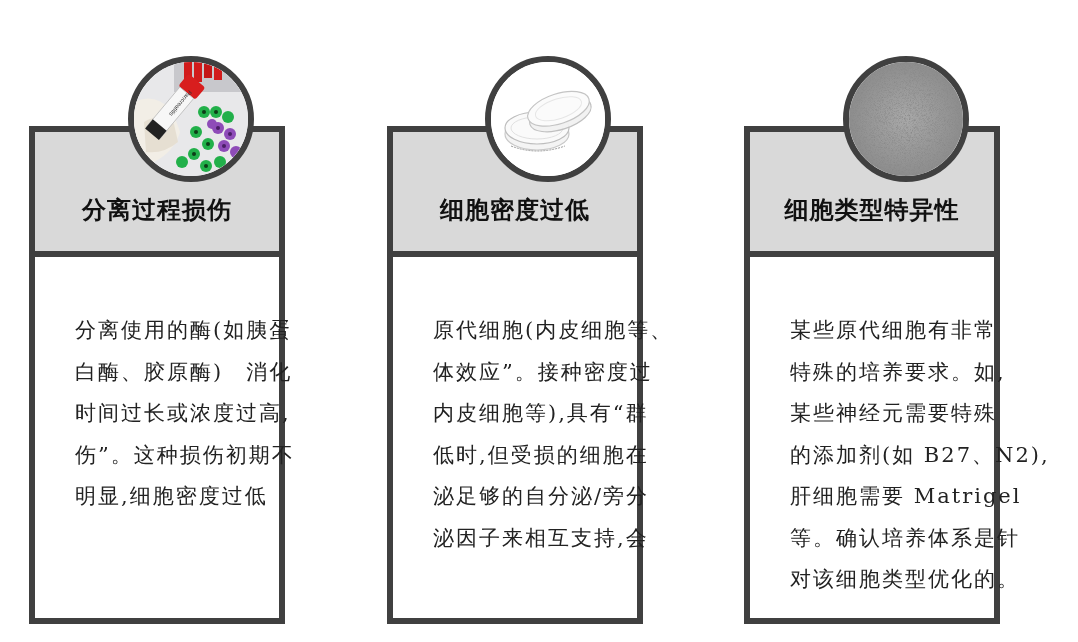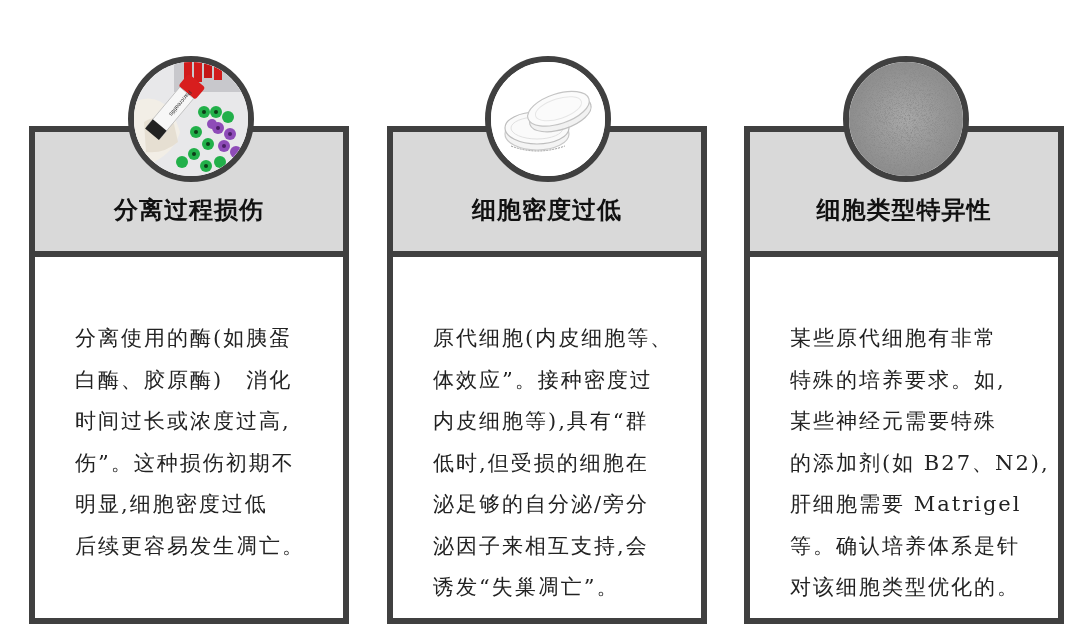--- a/index.html
+++ b/index.html
@@ -1,45 +1,44 @@
 <!DOCTYPE html>
 <html><head>
 <meta charset="utf-8">
 <style>
   html, body { margin:0; padding:0; background:#ffffff; }
   body { width:1078px; height:642px; position:relative; overflow:hidden;
          font-family: "DejaVu Serif", "Liberation Serif", serif; }
-  .card { position:absolute; top:126px; width:320px; height:498px; box-sizing:border-box;
+  .card { position:absolute; top:126px; width:256px; height:498px; box-sizing:border-box;
           border:6px solid #404040; background:#ffffff; }
   .card-header { position:absolute; left:0; top:0; right:0; height:119px; background:#d9d9d9;
                  border-bottom:6px solid #404040; box-sizing:content-box; }
   .card-title { position:absolute; left:0; right:0; top:62px; text-align:center;
                 font-family: "DejaVu Sans", "Liberation Sans", sans-serif; font-weight:bold;
                 font-size:24px; color:#111; letter-spacing:1px; }
   .card-body { position:absolute; left:40px; right:30px; top:178px;
                font-size:21px; line-height:41.5px; color:#222; letter-spacing:2px;
-               text-align:justify;margin-top:8px; }
+               text-align:justify; }
   .card-body .ln { display:block; white-space:nowrap; }
   .badge { position:absolute; width:114px; height:114px; border-radius:50%;
            border:6px solid #404040; top:56px; overflow:hidden; box-sizing:content-box; background:#fff; }
 </style>
 </head>
 <body>
 
 <div class="card" style="left:29px;">
   <div class="card-header">
     <div class="card-title">分离过程损伤</div>
   </div>
   <div class="card-body">
     <span class="ln">分离使用的酶(如胰蛋</span>
     <span class="ln">白酶、胶原酶)　消化</span>
     <span class="ln">时间过长或浓度过高,</span>
     <span class="ln">伤”。这种损伤初期不</span>
     <span class="ln">明显,细胞密度过低</span>
-    <span class="ln">后续更容易发生凋亡。</span>
   </div>
 </div>
 <div class="badge" style="left:128px;">
   <svg width="114" height="114" viewBox="0 0 114 114">
     <rect width="114" height="114" fill="#e8e8ea"></rect>
     <rect x="40" y="0" width="74" height="30" fill="#c8c8cc"></rect>
     <rect x="50" y="0" width="8" height="18" fill="#d21b1b"></rect>
     <rect x="60" y="0" width="8" height="20" fill="#d21b1b"></rect>
     <rect x="70" y="0" width="8" height="16" fill="#c41616"></rect>
     <rect x="80" y="0" width="8" height="18" fill="#d21b1b"></rect>
@@ -89,21 +88,20 @@
   <div class="card-header">
     <div class="card-title">细胞密度过低</div>
   </div>
   <div class="card-body">
     <span class="ln">原代细胞(内皮细胞等、</span>
     <span class="ln">体效应”。接种密度过</span>
     <span class="ln">内皮细胞等),具有“群</span>
     <span class="ln">低时,但受损的细胞在</span>
     <span class="ln">泌足够的自分泌/旁分</span>
     <span class="ln">泌因子来相互支持,会</span>
-    <span class="ln">诱发“失巢凋亡”。</span>
   </div>
 </div>
 <div class="badge" style="left:485px;">
   <svg width="114" height="114" viewBox="0 0 114 114">
     <rect width="114" height="114" fill="#ffffff"></rect>
     <ellipse cx="46" cy="72" rx="32" ry="16" fill="#f4f4f4" stroke="#c8c8c8" stroke-width="1.2"></ellipse>
     <ellipse cx="46" cy="66" rx="32" ry="16" fill="#fafafa" stroke="#bdbdbd" stroke-width="1.2"></ellipse>
     <ellipse cx="46" cy="66" rx="26" ry="11" fill="none" stroke="#e0e0e0" stroke-width="1"></ellipse>
     <g transform="rotate(-18 70 48)">
       <ellipse cx="68" cy="52" rx="32" ry="15" fill="#f2f2f2" stroke="#bdbdbd" stroke-width="1.2" opacity="0.95"></ellipse>

